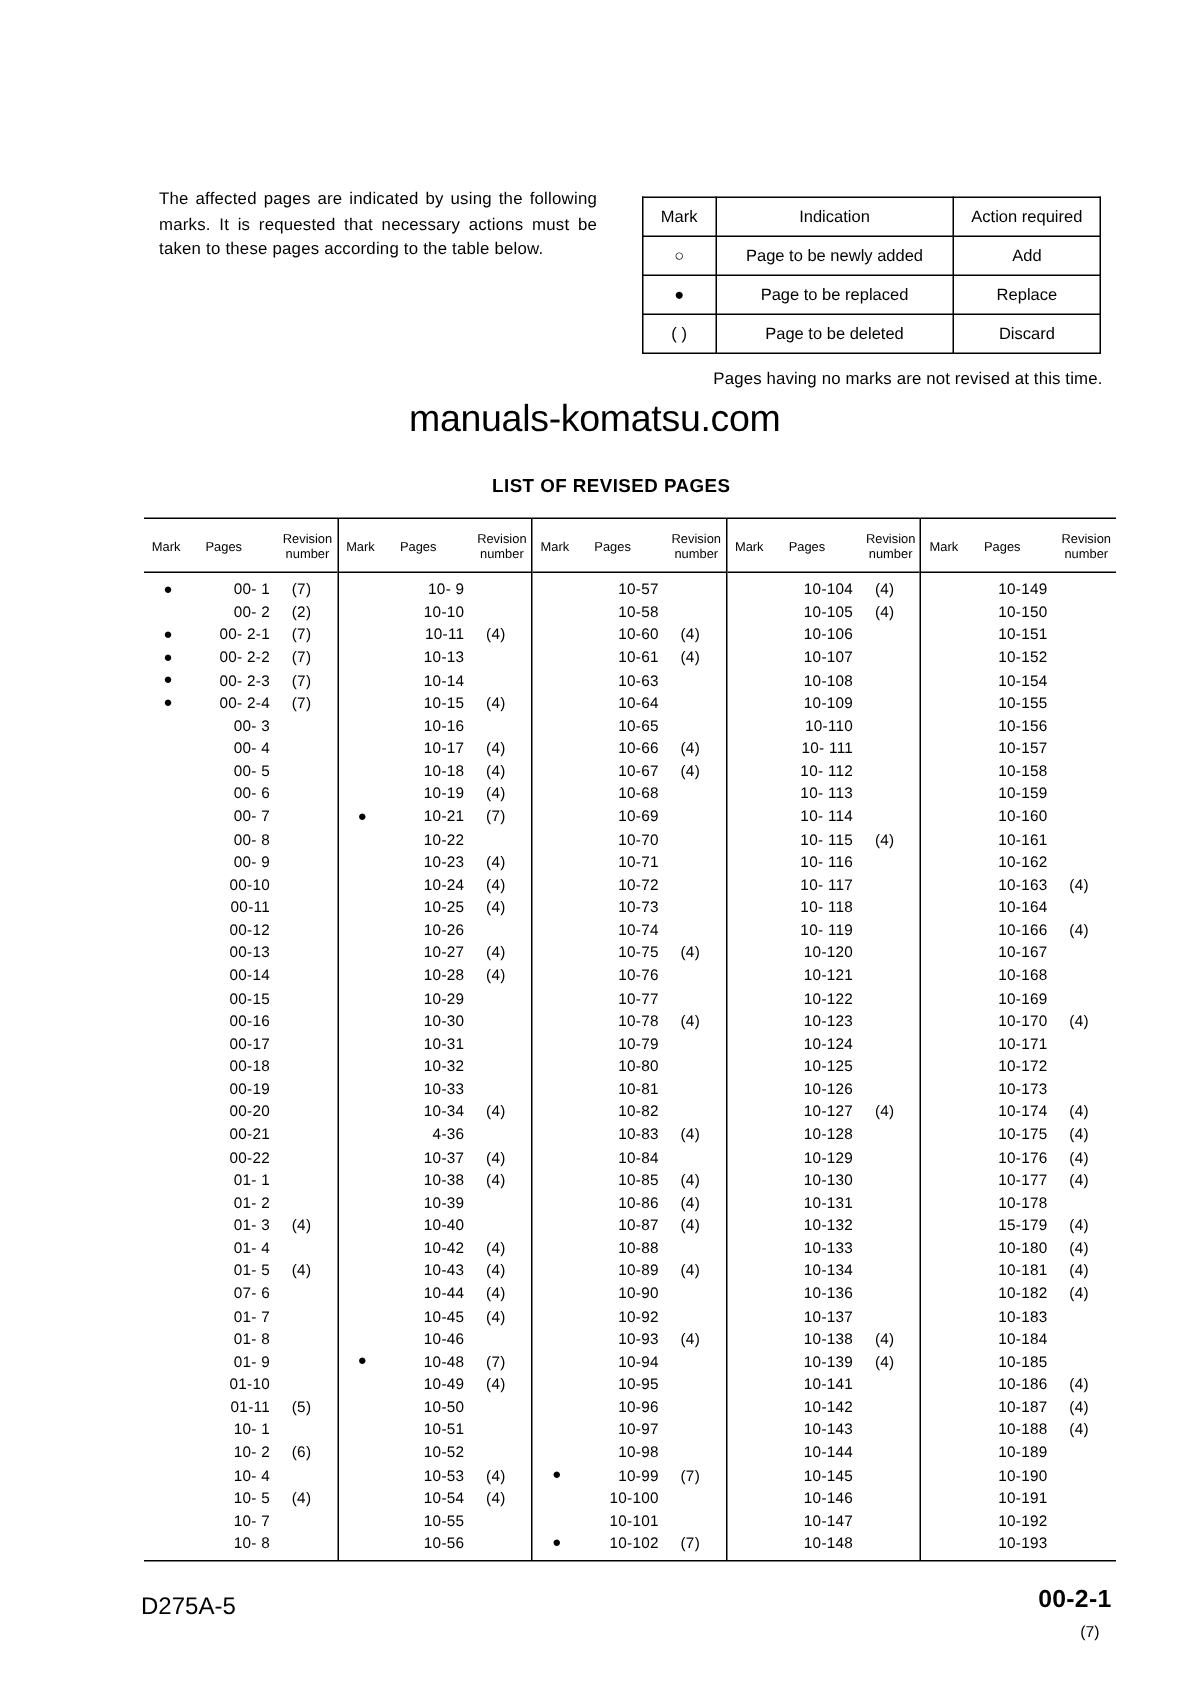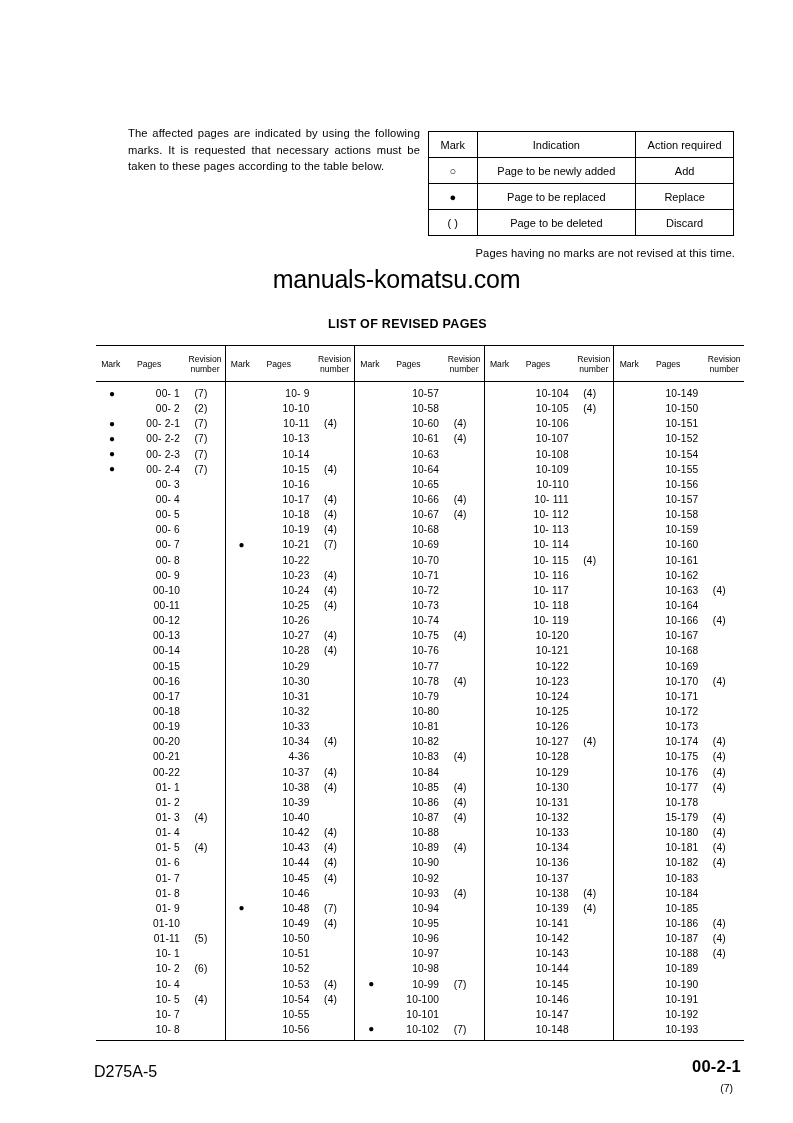--- a/index.html
+++ b/index.html
@@ -20,21 +20,20 @@
   #intro-text {
     position: absolute;
     left: 106px;
     top: 125px;
     width: 292px;
     font-size: 11.2px;
     line-height: 16.6px;
     text-align: justify;
     text-justify: inter-word;
     letter-spacing: 0.15px;
-    margin-left: 22px;
   }
 
   
   #mark-legend {
     position: absolute;
     left: 428px;
     top: 131px;
     width: 306px;
     border-collapse: collapse;
     font-size: 11px;
@@ -365,21 +364,21 @@
           <div class="c-page">01- 4</div>
           <div class="c-rev"></div>
         </div>
         <div class="prow">
           <div class="c-mark"></div>
           <div class="c-page">01- 5</div>
           <div class="c-rev">(4)</div>
         </div>
         <div class="prow">
           <div class="c-mark"></div>
-          <div class="c-page">01- 6</div>
+          <div class="c-page">07- 6</div>
           <div class="c-rev"></div>
         </div>
         <div class="prow">
           <div class="c-mark"></div>
           <div class="c-page">01- 7</div>
           <div class="c-rev"></div>
         </div>
         <div class="prow">
           <div class="c-mark"></div>
           <div class="c-page">01- 8</div>

